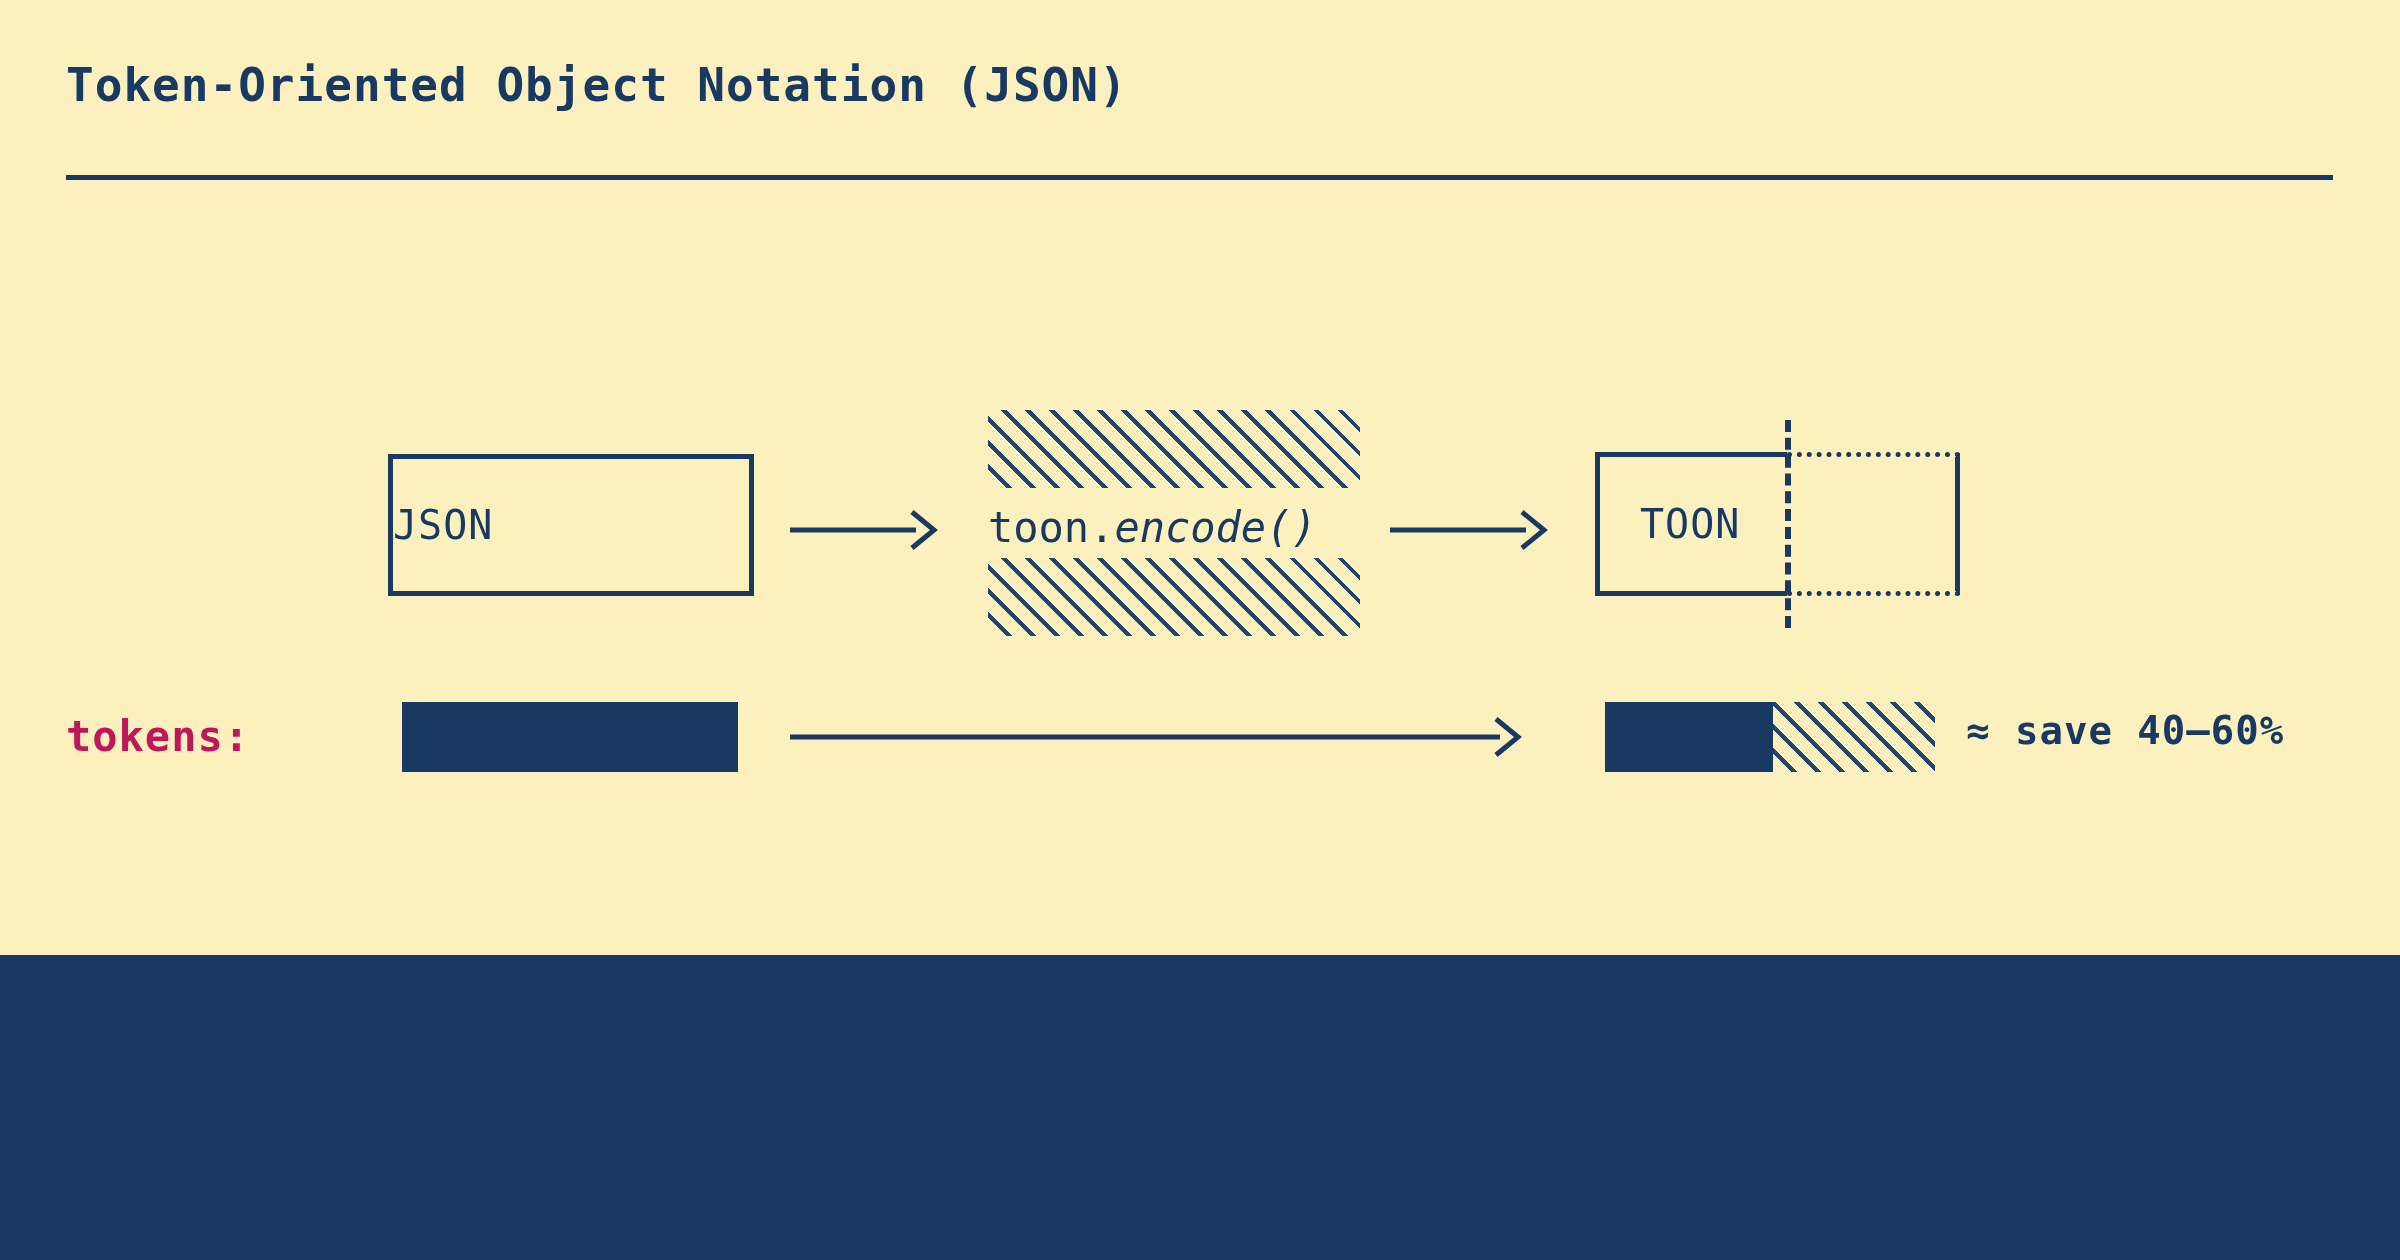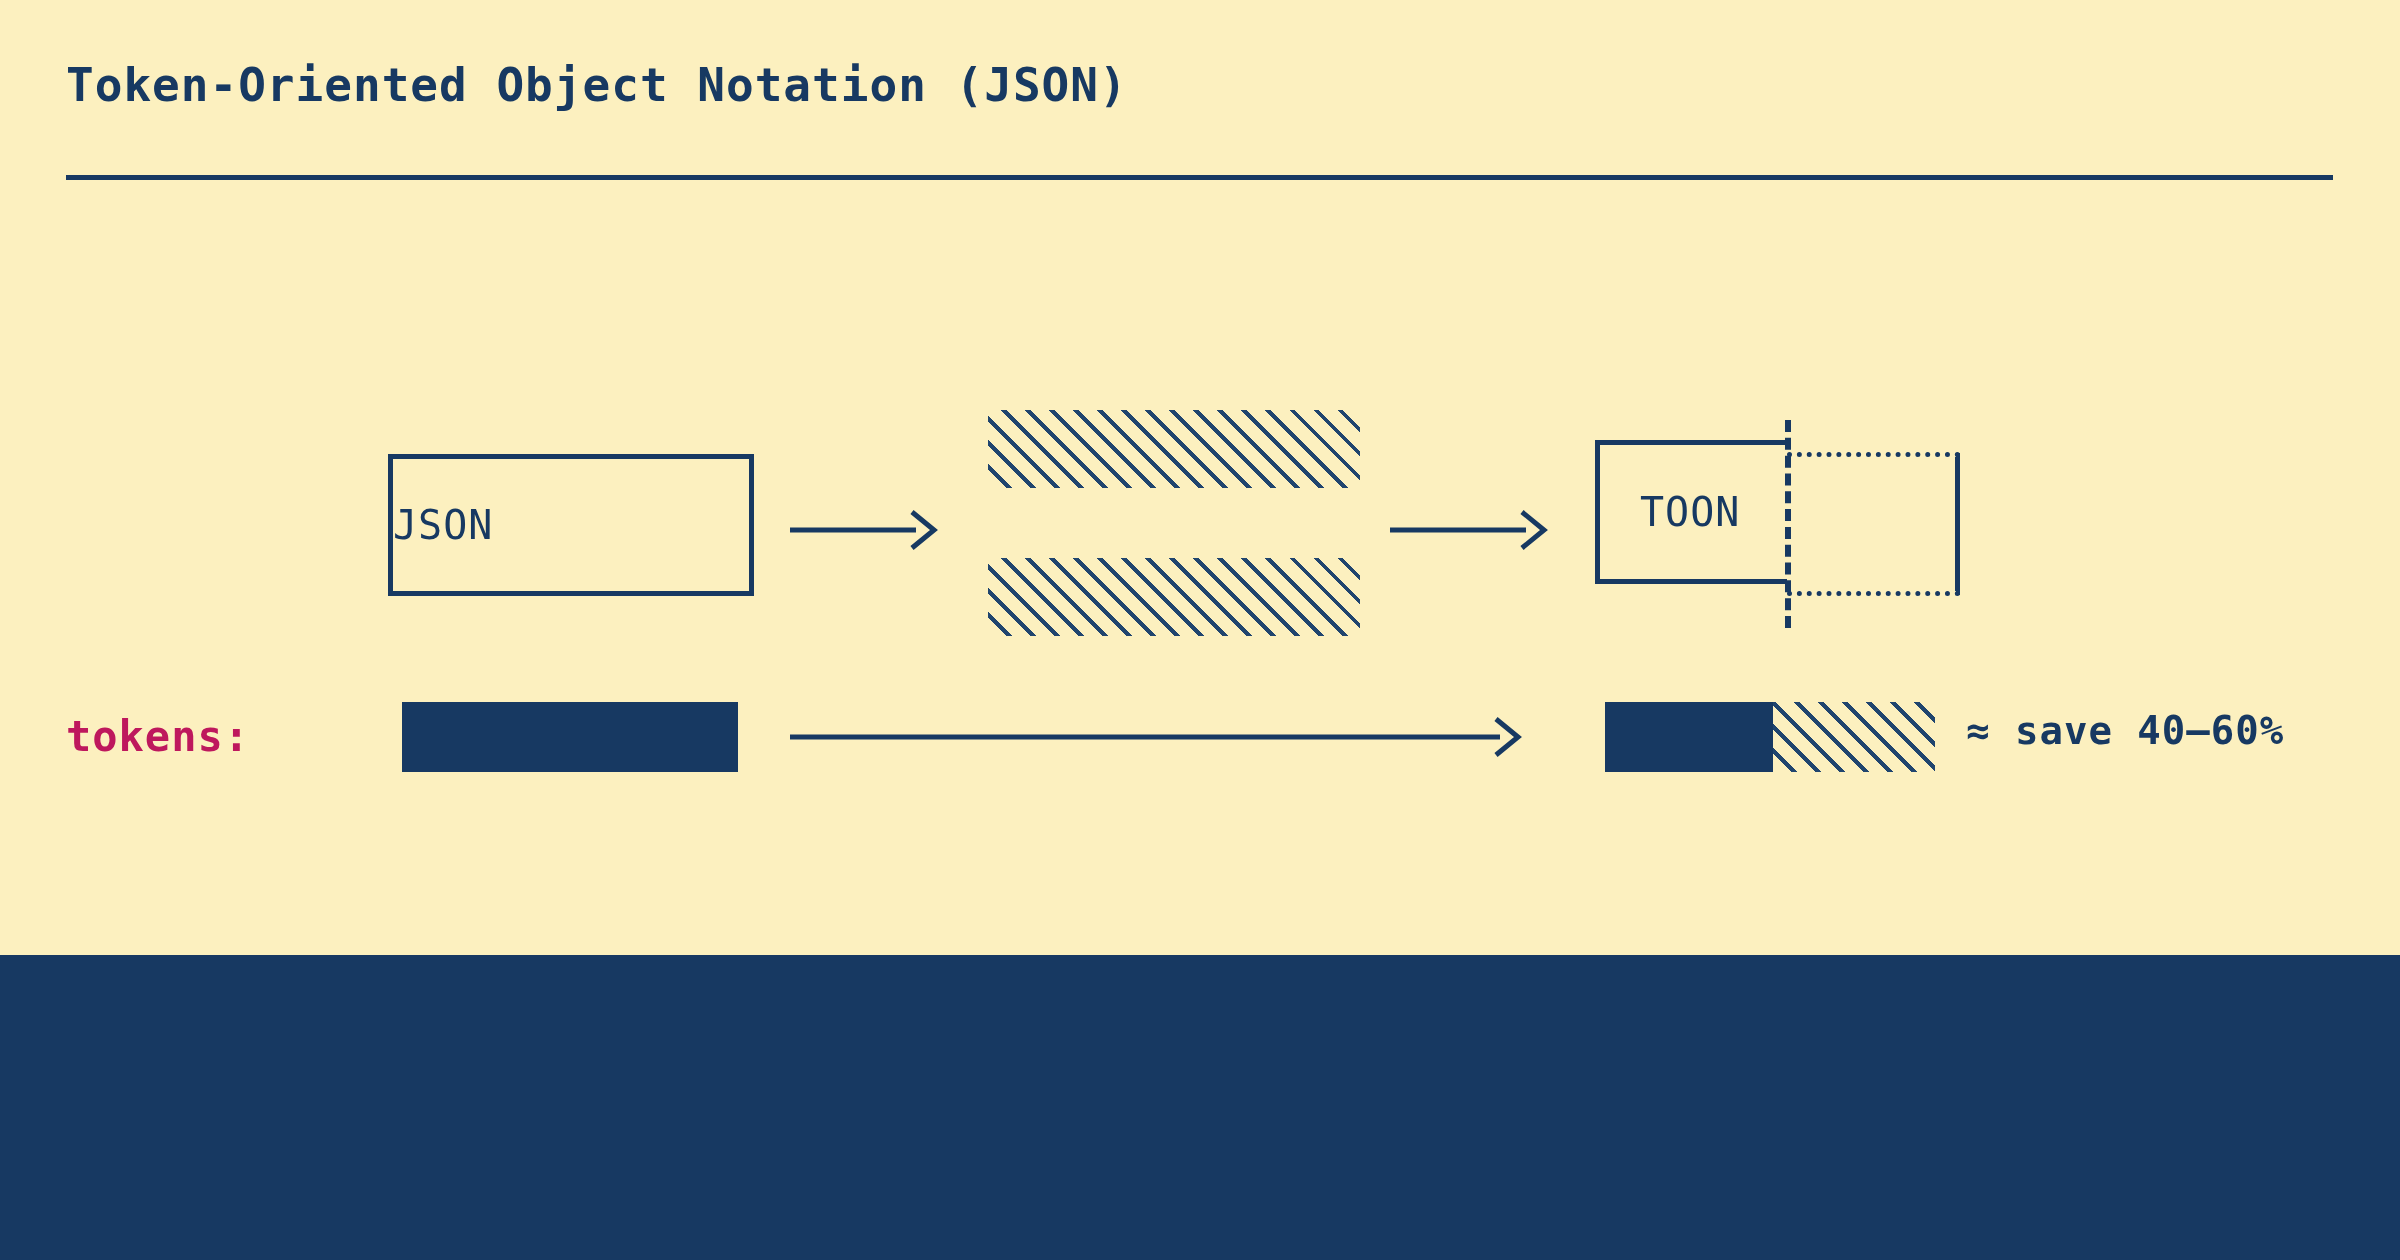--- a/index.html
+++ b/index.html
@@ -63,21 +63,21 @@
     letter-spacing: 1px;
   }
   #json-box {
     left: 388px;
     top: 454px;
     width: 366px;
     height: 142px;
   }
   #toon-box {
     left: 1595px;
-    top: 440px;
+    top: 452px;
     width: 192px;
     height: 144px;
     border-right: none;
     justify-content: flex-start;
     padding-left: 40px;
   }
   #toon-ghost {
     position: absolute;
     box-sizing: border-box;
     left: 1787px;
@@ -198,20 +198,24 @@
     <div class="flow-box" id="json-box">
       <span>JSON</span>
     </div>
 
     <svg class="arrow-svg" id="arrow1" width="160" height="60">
       <line x1="2" y1="30" x2="128" y2="30" stroke="#173962" stroke-width="5"></line>
       <polyline points="124,12 146,30 124,48" fill="none" stroke="#173962" stroke-width="5"></polyline>
     </svg>
 
     <div class="hatch" id="hatch-top"></div>
+    <div id="encode-label">
+      <span>toon.</span>
+        <span class="it">encode()</span>
+    </div>
     <div class="hatch" id="hatch-bot"></div>
 
     <svg class="arrow-svg" id="arrow2" width="170" height="60">
       <line x1="2" y1="30" x2="138" y2="30" stroke="#173962" stroke-width="5"></line>
       <polyline points="134,12 156,30 134,48" fill="none" stroke="#173962" stroke-width="5"></polyline>
     </svg>
 
     <div class="flow-box" id="toon-box">
       <span>TOON</span>
     </div>

